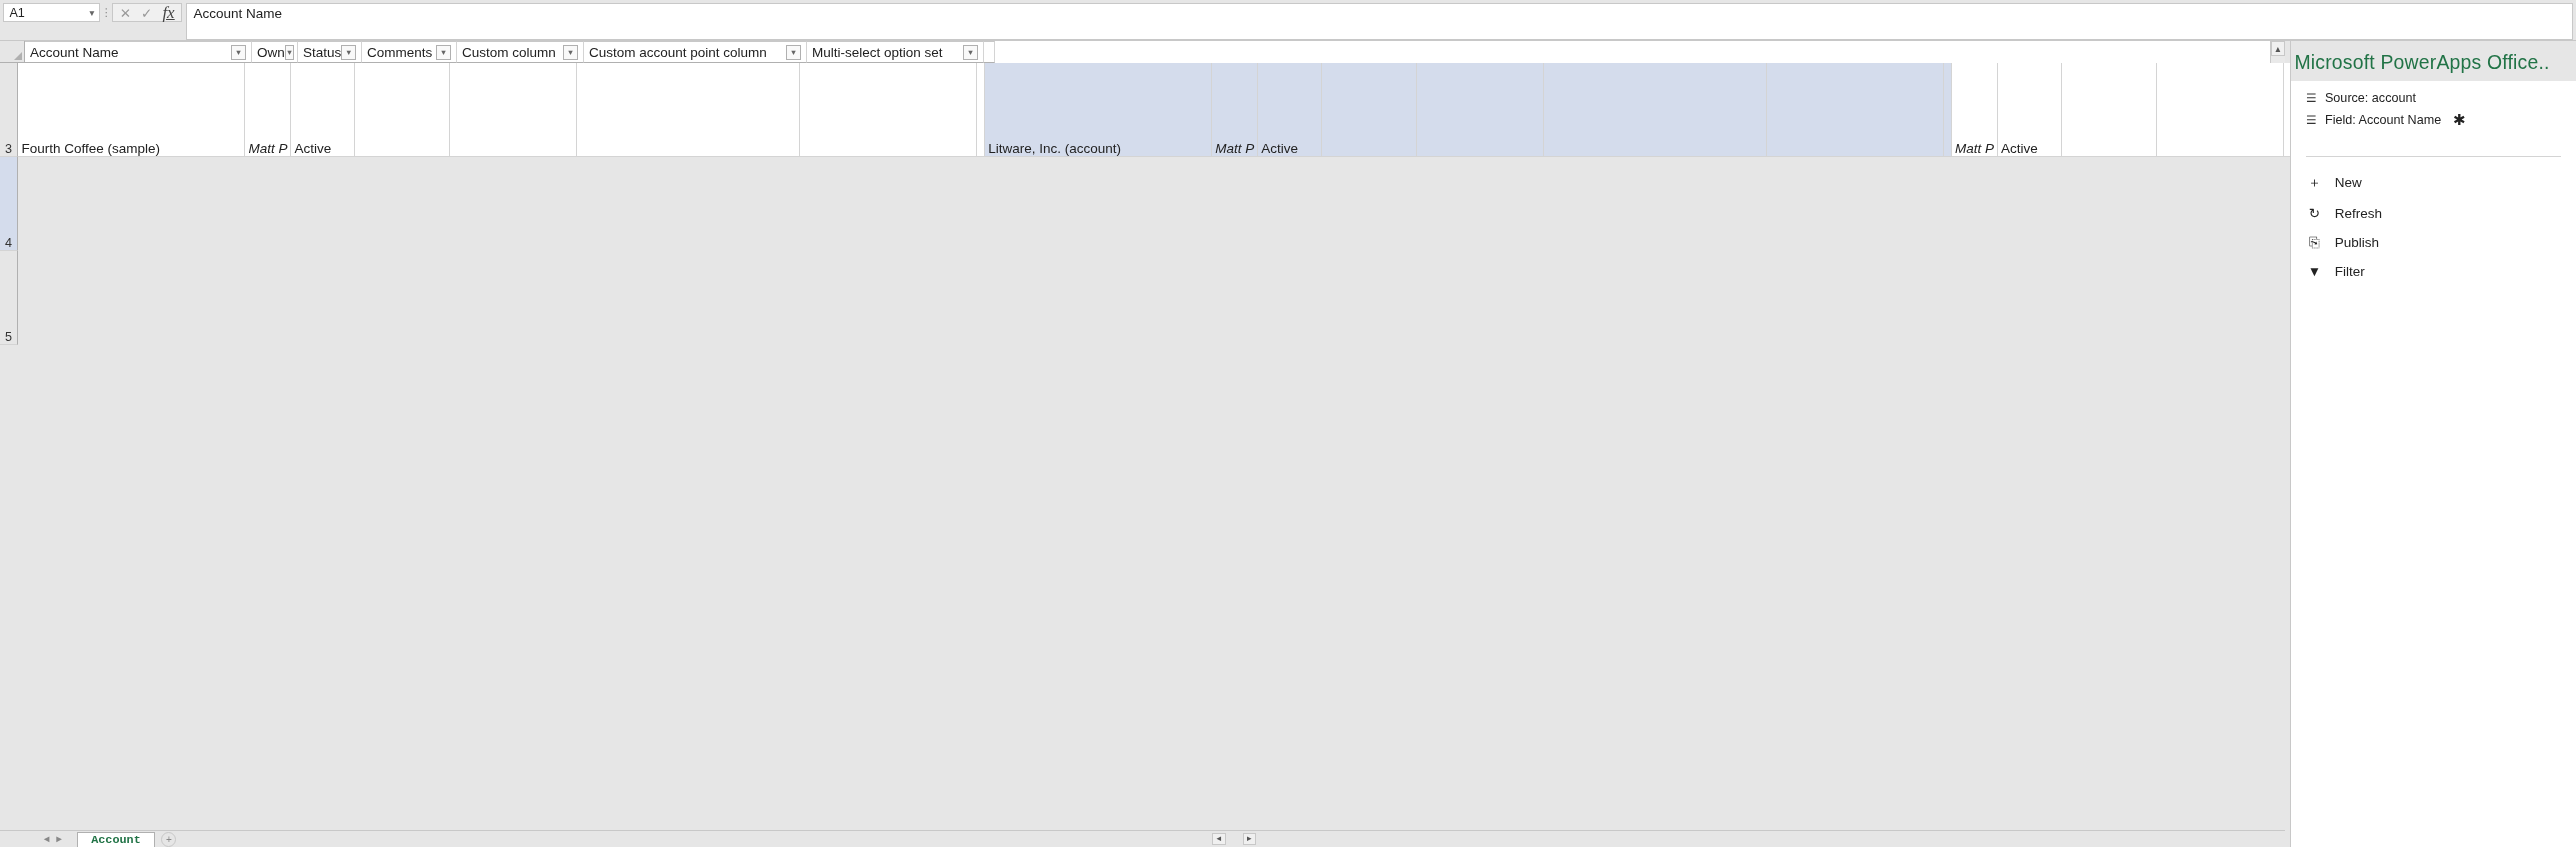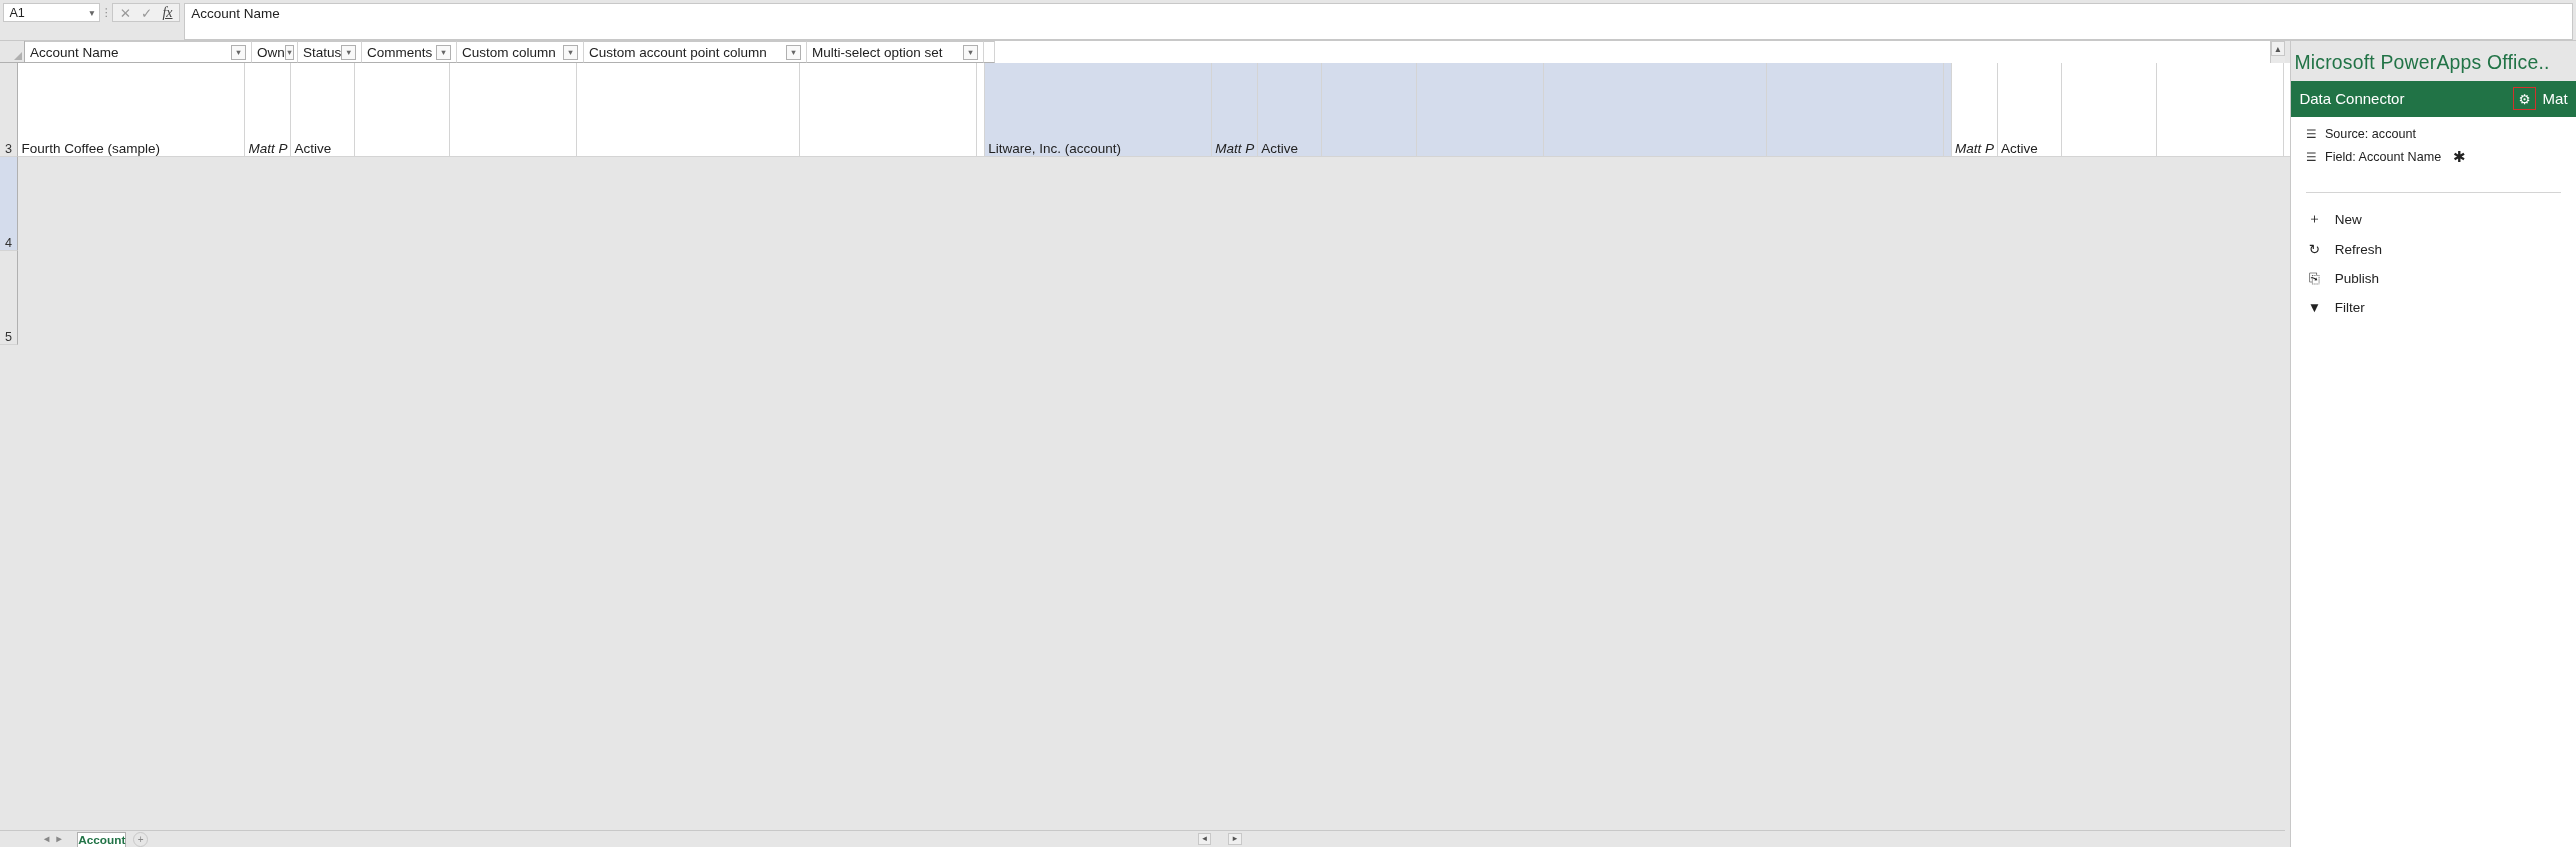--- a/index.html
+++ b/index.html
@@ -39,21 +39,21 @@
       display: flex;
       align-items: center;
       gap: 10px;
       height: 18.5px;
       padding: 0 6.7px;
       border: 0.8px solid #c8c8c8;
       background: #f0f0f0;
     }
     .fx-cancel { color: #999; font-size: 13.5px; }
     .fx-enter { color: #999; font-size: 13.5px; }
-    .fx-label { font-style: italic; font-family: "Segoe UI", serif; font-size: 14px; color: #444; text-decoration: underline; }
+    .fx-label { font-style: italic; font-family: "Segoe UI", serif; font-size: 17px; color: #444; text-decoration: underline; }
     .formula-input {
       flex: 1;
       background: #fff;
       border: 0.8px solid #c8c8c8;
       padding: 1.7px 6.7px;
       font-size: 13.5px;
       margin-left: 3.4px;
     }
 
     
@@ -128,27 +128,28 @@
       align-items: center;
       padding-left: 42px;
       gap: 6.7px;
       border-top: 0.8px solid #c8c8c8;
     }
     .nav-arrows { display: flex; gap: 3.4px; color: #888; font-size: 9.3px; margin-right: 6.7px; }
     .tab-active {
       background: #fff;
       border: 0.8px solid #b0b0b0;
       border-bottom: none;
-      padding: 0 0;
+      padding: 0 13px;
       font-weight: bold;
       color: #217346;
       font-size: 11.8px;
       height: 15px;
       display: flex;
       align-items: center;
+      font-family: Liberation Mono, monospace;
     }
     .tab-add { width: 15px; height: 15px; border: 0.8px solid #c8c8c8; border-radius: 50%; display: flex; align-items: center; justify-content: center; font-size: 10px; color: #888; }
     .hscroll-area { flex:1; display:flex; align-items:center; justify-content:center; gap:17px; }
     .hscroll-btn { width:13.5px; height:11.8px; background:#f0f0f0; border:0.8px solid #c8c8c8; display:flex; align-items:center; justify-content:center; font-size:7.6px; color:#555; }
 
     
     .right-pane {
       width: 286px;
       background: #fff;
       border-left: 0.8px solid #c8c8c8;
@@ -336,29 +337,20 @@
         <div class="tab-add">+</div>
         <div class="hscroll-area">
           <span class="hscroll-btn">◄</span>
           <span class="hscroll-btn">►</span>
         </div>
       </div>
     </div>
 
     <div class="right-pane">
       <div class="pane-title">Microsoft PowerApps Office..</div>
-      <div class="pane-sub-bar">
-        <span>Data Connector</span>
-        <div class="right">
-          <span class="settings-highlight">
-            <span style="font-size:13.5px;">⚙</span>
-          </span>
-          <span>Mat</span>
-        </div>
-      </div>
       <div class="pane-body">
         <div class="info-row">
           <span class="list-icon">☰</span>
           <span>Source: account</span>
         </div>
         <div class="info-row">
           <span class="list-icon">☰</span>
           <span>Field: Account Name</span>
           <span class="asterisk">✱</span>
         </div>

